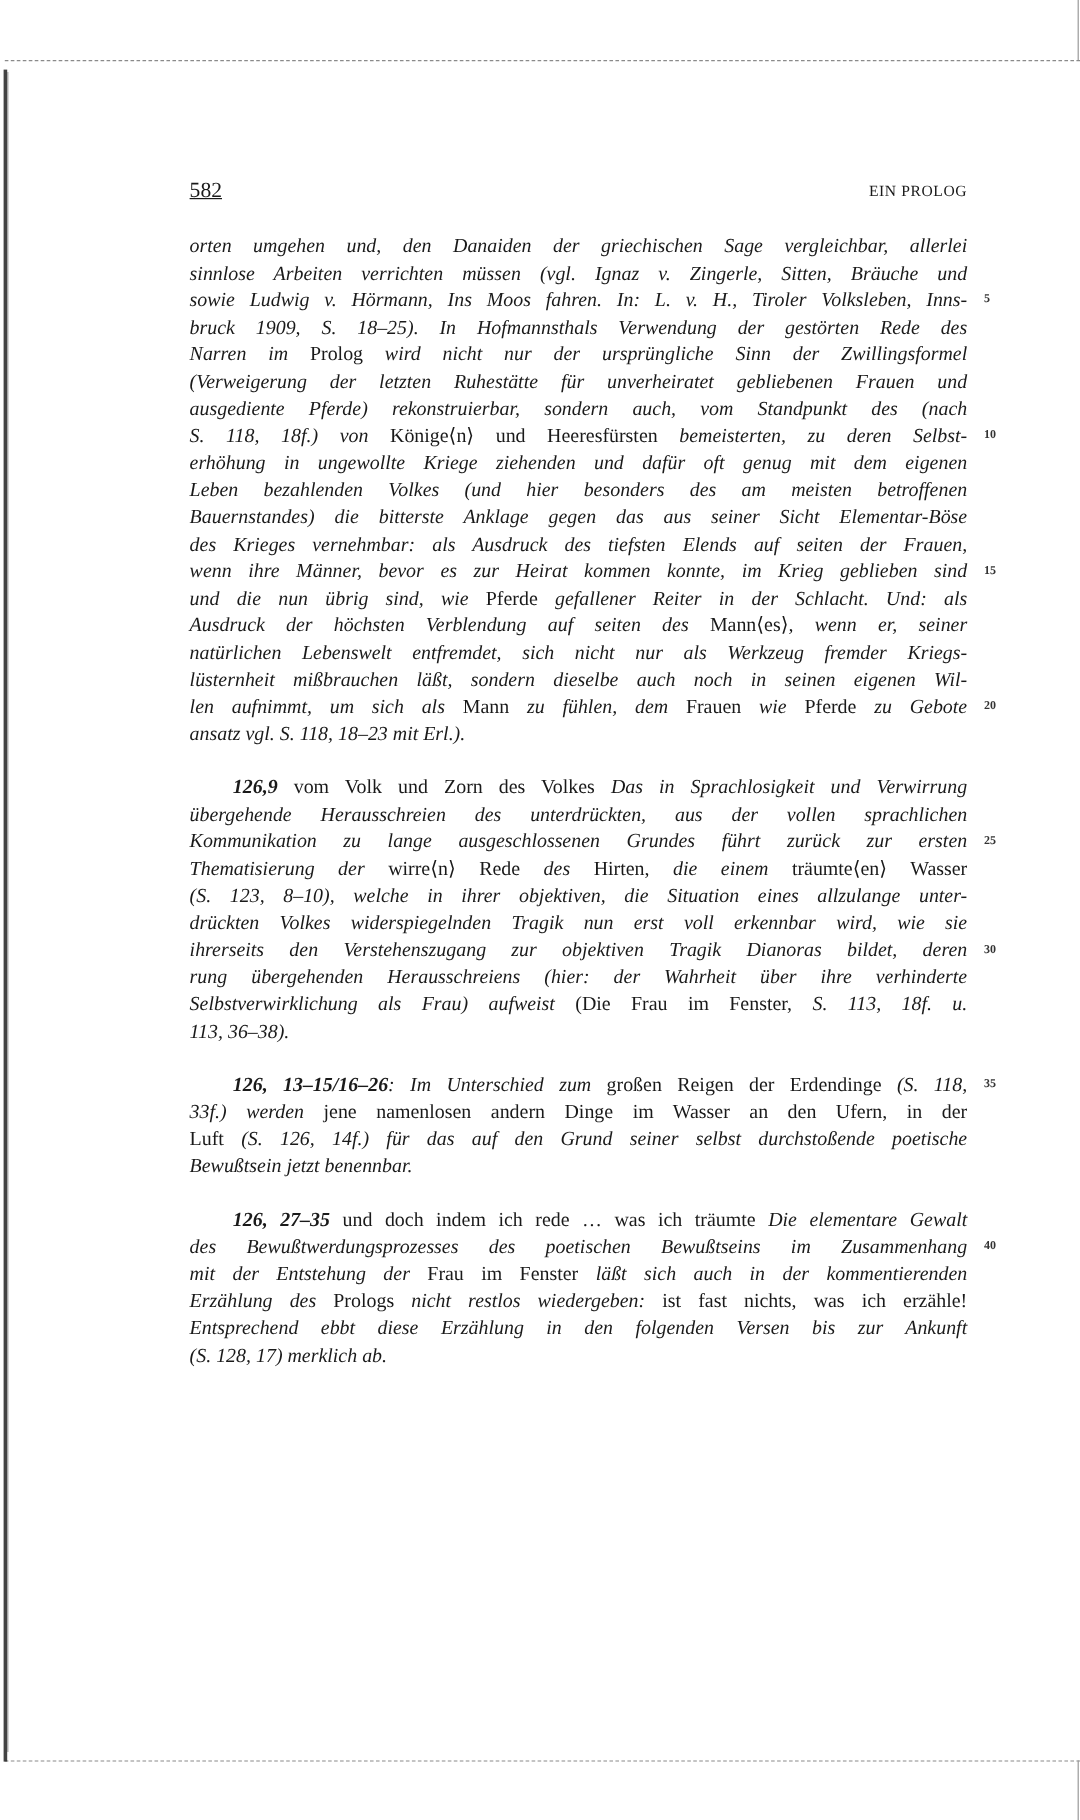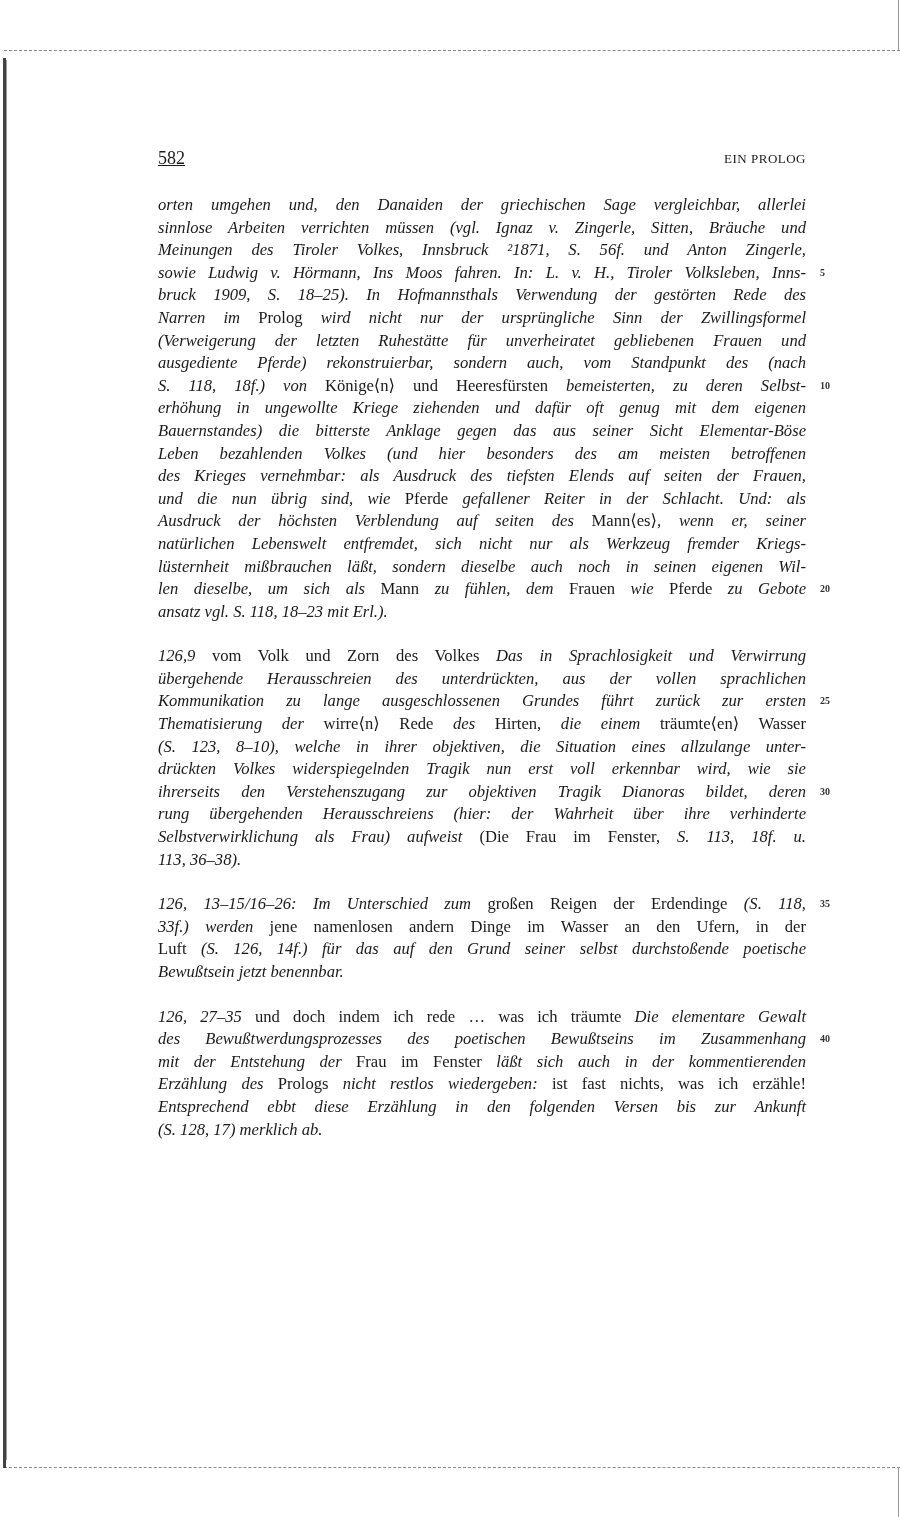--- a/index.html
+++ b/index.html
@@ -14,21 +14,21 @@
 
   .header { position:absolute; left:158px; top:148px; width:648px; height:24px; }
   .page-num { position:absolute; left:0; top:0; font-size:18px;text-decoration:underline; }
   .running-head { position:absolute; right:0; top:3px; font-size:13px; letter-spacing:.5px; }
 
   .body { position:absolute; left:158px; top:194px; width:648px; }
   .line { height:22.6px; line-height:22.6px; font-size:16.6px; white-space:nowrap;
           text-align:justify; text-align-last:justify; position:relative; }
   .line.last { text-align-last:left; }
   .line i { font-style:italic; }
-  .line b { font-weight:normal; font-style:italic; }
+  .line b { font-weight:bold; font-style:italic;margin-left:36px; }
   .gap { height:22px; }
   .ln { position:absolute; left:662px; font-size:10px; font-weight:bold; font-style:normal; color:#333; }
 </style>
 </head>
 <body>
 
 <div class="scan-top"></div>
 <div class="scan-bottom"></div>
 <div class="scan-left"></div>
 <div class="scan-left-thin"></div>
@@ -37,36 +37,36 @@
 
 <div class="header">
   <span class="page-num">582</span>
   <span class="running-head">EIN PROLOG</span>
 </div>
 
 <div class="body" id="body">
     <div>
       <div class="line"><i>orten umgehen und, den Danaiden der griechischen Sage vergleichbar, allerlei</i></div>
       <div class="line"><i>sinnlose Arbeiten verrichten müssen (vgl. Ignaz v. Zingerle, Sitten, Bräuche und</i></div>
-      <div class="line"><i>Meinungen des Tiroler Volkes, Innsbruck ²1871, S. 56f. und Anton Zingerle,</i></div>
       <div class="line"><i>sowie Ludwig v. Hörmann, Ins Moos fahren. In: L. v. H., Tiroler Volksleben, Inns-</i><span class="ln">5</span></div>
       <div class="line"><i>bruck 1909, S. 18–25). In Hofmannsthals Verwendung der gestörten Rede des</i></div>
       <div class="line"><i>Narren im </i><span>Prolog</span><i> wird nicht nur der ursprüngliche Sinn der Zwillingsformel</i></div>
       <div class="line"><i>(Verweigerung der letzten Ruhestätte für unverheiratet gebliebenen Frauen und</i></div>
       <div class="line"><i>ausgediente Pferde) rekonstruierbar, sondern auch, vom Standpunkt des (nach</i></div>
       <div class="line"><i>S. 118, 18f.) von </i><span>Könige⟨n⟩ und Heeresfürsten</span><i> bemeisterten, zu deren Selbst-</i><span class="ln">10</span></div>
       <div class="line"><i>erhöhung in ungewollte Kriege ziehenden und dafür oft genug mit dem eigenen</i></div>
+      <div class="line"><i>Leben bezahlenden Volkes (und hier besonders des am meisten betroffenen</i></div>
       <div class="line"><i>Bauernstandes) die bitterste Anklage gegen das aus seiner Sicht Elementar-Böse</i></div>
-      <div class="line"><i>Leben bezahlenden Volkes (und hier besonders des am meisten betroffenen</i></div>
       <div class="line"><i>des Krieges vernehmbar: als Ausdruck des tiefsten Elends auf seiten der Frauen,</i></div>
+      <div class="line"><i>wenn ihre Männer, bevor es zur Heirat kommen konnte, im Krieg geblieben sind</i><span class="ln">15</span></div>
       <div class="line"><i>und die nun übrig sind, wie </i><span>Pferde</span><i> gefallener Reiter in der Schlacht. Und: als</i></div>
       <div class="line"><i>Ausdruck der höchsten Verblendung auf seiten des </i><span>Mann⟨es⟩</span><i>, wenn er, seiner</i></div>
       <div class="line"><i>natürlichen Lebenswelt entfremdet, sich nicht nur als Werkzeug fremder Kriegs-</i></div>
       <div class="line"><i>lüsternheit mißbrauchen läßt, sondern dieselbe auch noch in seinen eigenen Wil-</i></div>
-      <div class="line"><i>len dieselbe, um sich als </i><span>Mann</span><i> zu fühlen, dem </i><span>Frauen</span><i> wie </i><span>Pferde</span><i> zu Gebote</i><span class="ln">20</span></div>
+      <div class="line"><i>len aufnimmt, um sich als </i><span>Mann</span><i> zu fühlen, dem </i><span>Frauen</span><i> wie </i><span>Pferde</span><i> zu Gebote</i><span class="ln">20</span></div>
       <div class="line last"><i>ansatz vgl. S. 118, 18–23 mit Erl.).</i></div>
     </div>
     <div class="gap"></div>
     <div>
       <div class="line"><b>126,9</b><span> vom Volk und Zorn des Volkes </span><i>Das in Sprachlosigkeit und Verwirrung</i></div>
       <div class="line"><i>übergehende Herausschreien des unterdrückten, aus der vollen sprachlichen</i></div>
       <div class="line"><i>Kommunikation zu lange ausgeschlossenen Grundes führt zurück zur ersten</i><span class="ln">25</span></div>
       <div class="line"><i>Thematisierung der </i><span>wirre⟨n⟩ Rede</span><i> des </i><span>Hirten,</span><i> die einem </i><span>träumte⟨en⟩ Wasser</span></div>
       <div class="line"><i>(S. 123, 8–10), welche in ihrer objektiven, die Situation eines allzulange unter-</i></div>
       <div class="line"><i>drückten Volkes widerspiegelnden Tragik nun erst voll erkennbar wird, wie sie</i></div>

